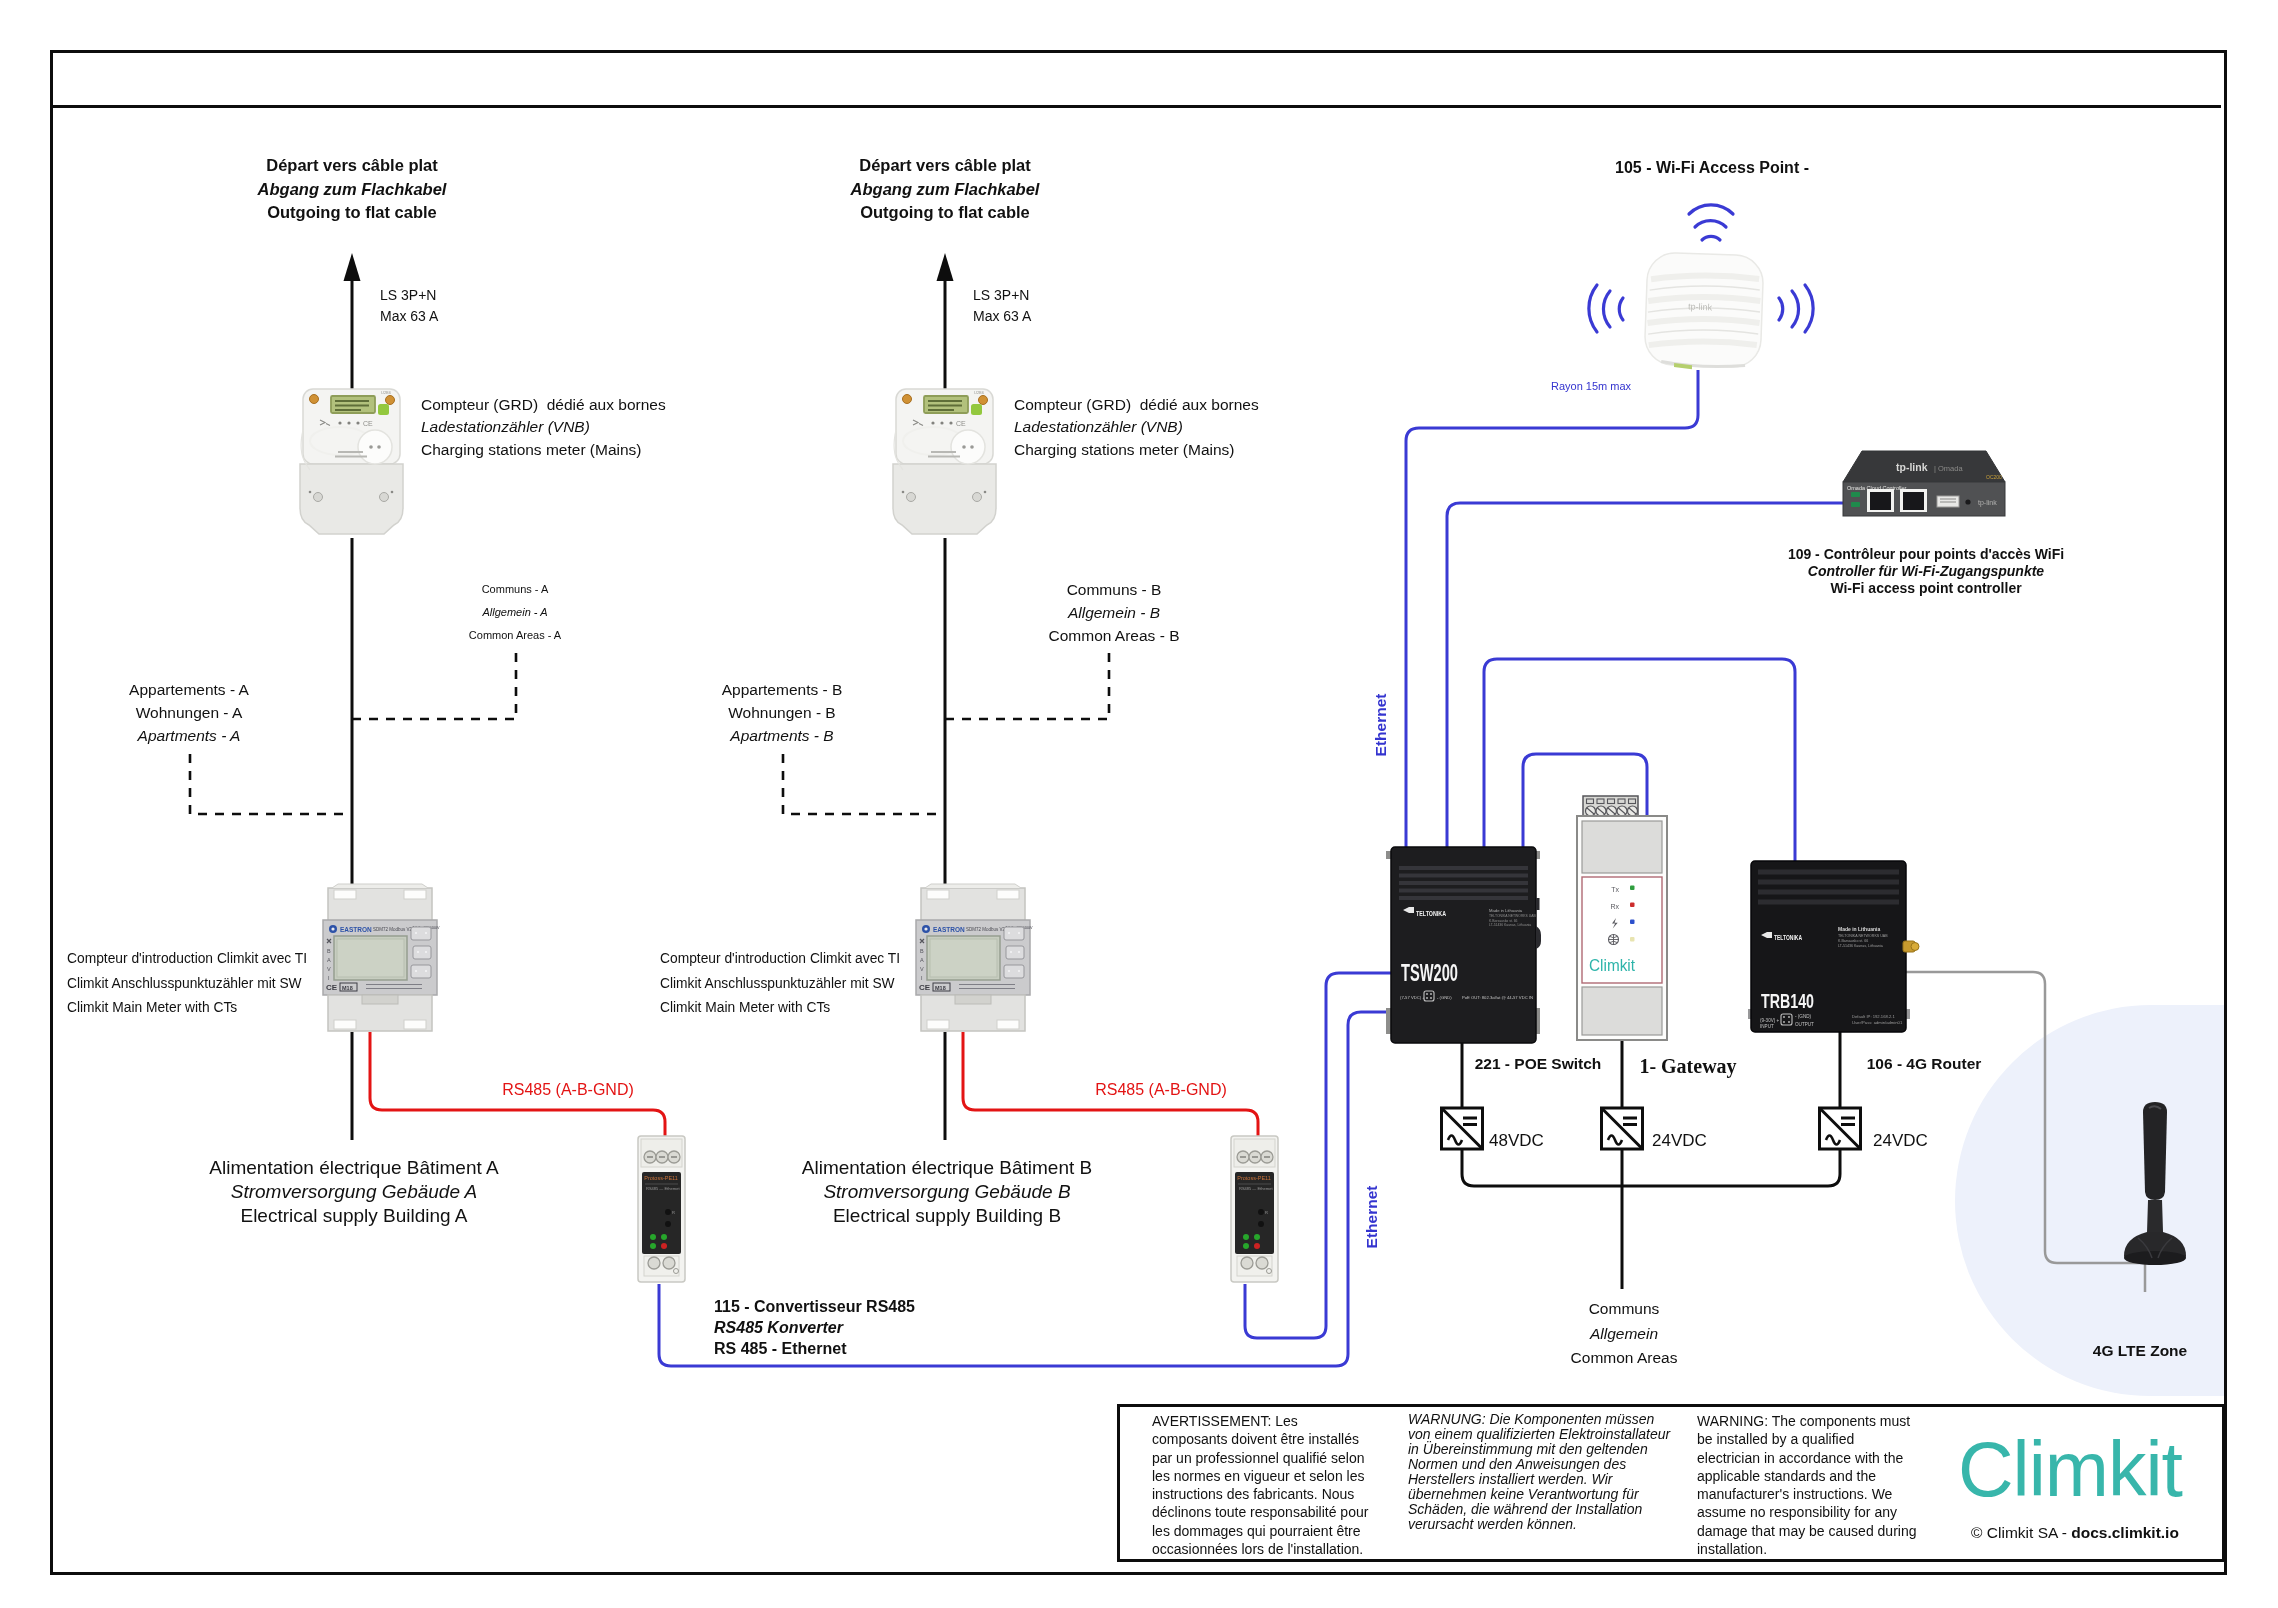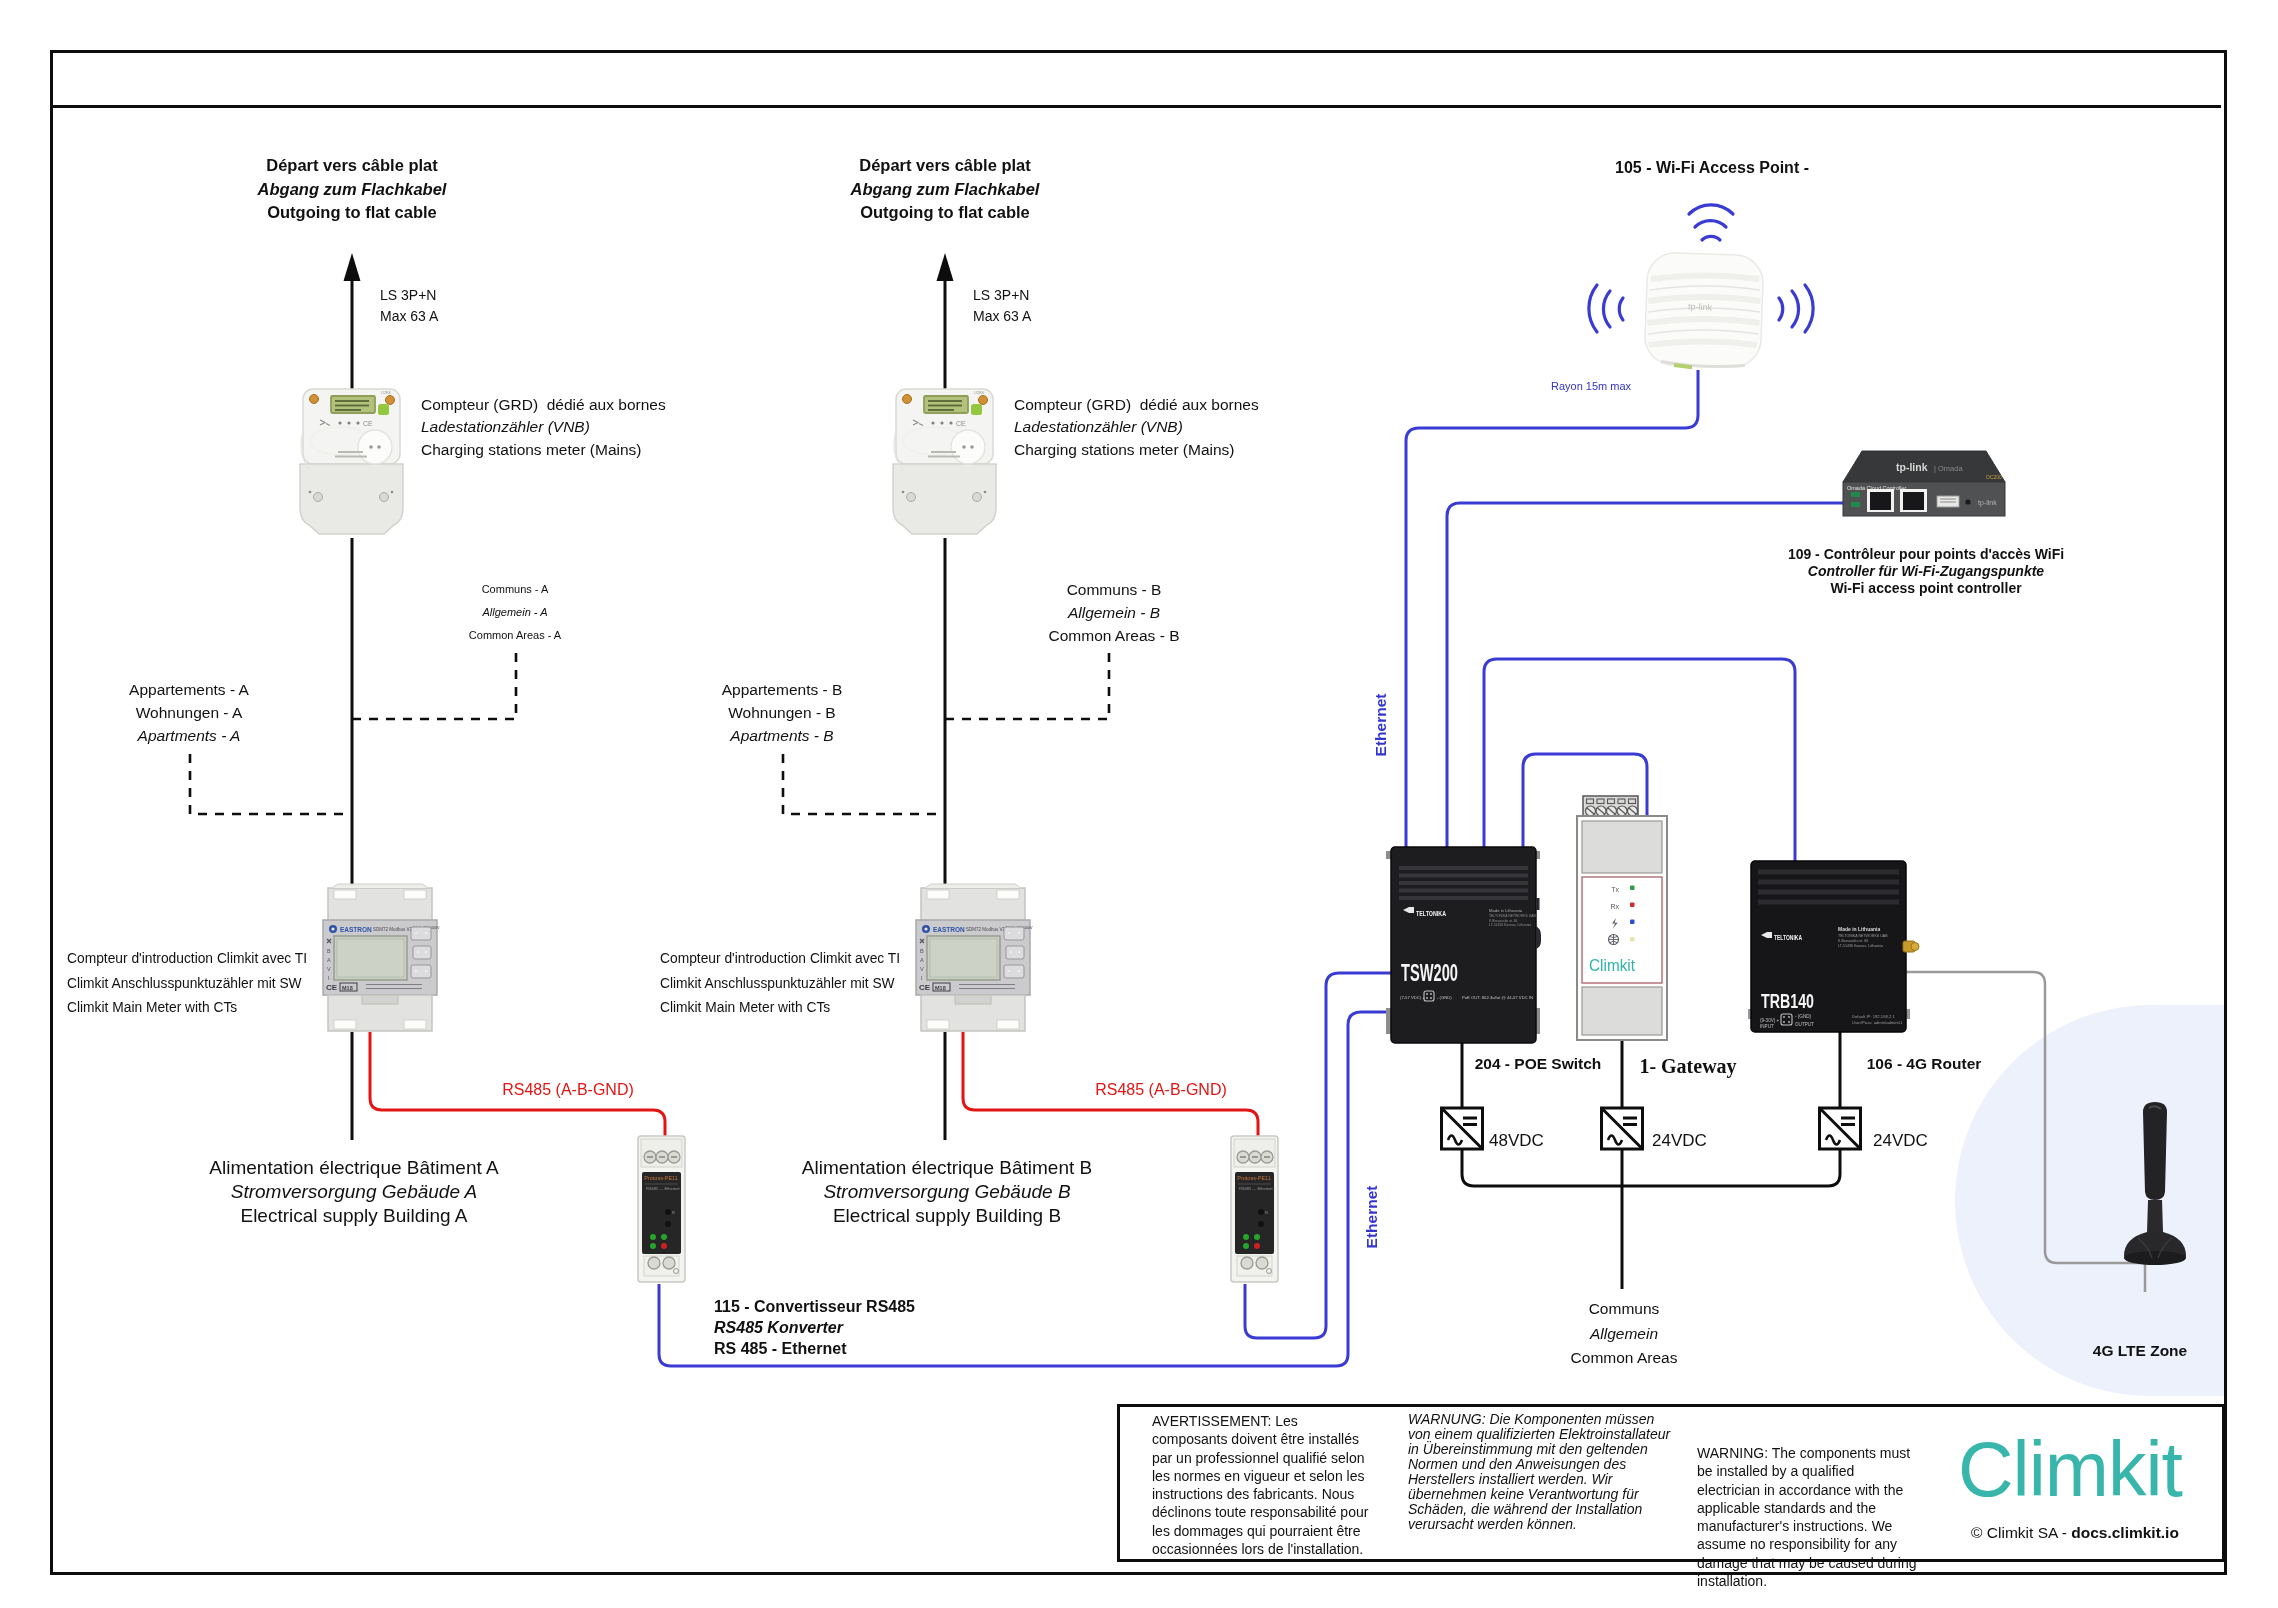--- a/index.html
+++ b/index.html
@@ -335,29 +335,29 @@
   <div class="abs ctr" style="left:947px;top:1156px;font-size:19px;line-height:24px;">Alimentation électrique Bâtiment B<br><span class="i">Stromversorgung Gebäude B</span><br>Electrical supply Building B</div>
   <div class="abs ctr red" style="left:1161px;top:1081px;font-size:16px;">RS485 (A-B-GND)</div>
 
   <div class="abs lft b" style="left:714px;top:1296px;font-size:16px;line-height:21px;">115 - Convertisseur RS485<br><span class="i">RS485 Konverter</span><br>RS 485 - Ethernet</div>
 
   <div class="abs ctr b" style="left:1712px;top:159px;font-size:16px;">105 - Wi-Fi Access Point -</div>
   <div class="abs ctr blue" style="left:1591px;top:380px;font-size:11px;text-align:right;">Rayon 15m max</div>
   <div class="abs ctr b" style="left:1926px;top:546px;font-size:14px;line-height:17px;">109 - Contrôleur pour points d'accès WiFi<br><span class="i">Controller für Wi-Fi-Zugangspunkte</span><br>Wi-Fi access point controller</div>
   <div class="abs blue b vert" style="left:1381px;top:725px;font-size:15.5px;">Ethernet</div>
   <div class="abs blue b vert" style="left:1372px;top:1217px;font-size:15.5px;">Ethernet</div>
-  <div class="abs ctr b" style="left:1538px;top:1055px;font-size:15.5px;">204 - POE Switch</div>
+  <div class="abs ctr b" style="left:1538px;top:1055px;font-size:15.5px;">221 - POE Switch</div>
   <div class="abs ctr b" style="left:1688px;top:1055px;font-size:20px;font-family:Liberation Serif, serif;">1- Gateway</div>
   <div class="abs ctr b" style="left:1924px;top:1055px;font-size:15.5px;">106 - 4G Router</div>
   <div class="abs lft" style="left:1489px;top:1131px;font-size:17px;">48VDC</div>
   <div class="abs lft" style="left:1652px;top:1131px;font-size:17px;">24VDC</div>
   <div class="abs lft" style="left:1873px;top:1131px;font-size:17px;">24VDC</div>
   <div class="abs ctr" style="left:1624px;top:1297px;font-size:15.5px;line-height:24.5px;">Communs<br><span class="i">Allgemein</span><br>Common Areas</div>
   <div class="abs ctr b" style="left:2140px;top:1342px;font-size:15.5px;">4G LTE Zone</div>
 
   <div class="abs" style="left:1117px;top:1404px;width:1108px;height:158px;border:3px solid #0d0d0d;box-sizing:border-box;"></div>
   <div class="abs lft" style="left:1152px;top:1412px;font-size:14px;line-height:18.3px;">AVERTISSEMENT: Les<br>composants doivent être installés<br>par un professionnel qualifié selon<br>les normes en vigueur et selon les<br>instructions des fabricants. Nous<br>déclinons toute responsabilité pour<br>les dommages qui pourraient être<br>occasionnées lors de l'installation.</div>
   <div class="abs lft i" style="left:1408px;top:1412px;font-size:14px;line-height:15px;">WARNUNG: Die Komponenten müssen<br>von einem qualifizierten Elektroinstallateur<br>in Übereinstimmung mit den geltenden<br>Normen und den Anweisungen des<br>Herstellers installiert werden. Wir<br>übernehmen keine Verantwortung für<br>Schäden, die während der Installation<br>verursacht werden können.</div>
-  <div class="abs lft" style="left:1697px;top:1412px;font-size:14px;line-height:18.3px;margin-top:32px;">WARNING: The components must<br>be installed by a qualified<br>electrician in accordance with the<br>applicable standards and the<br>manufacturer's instructions. We<br>assume no responsibility for any<br>damage that may be caused during<br>installation.</div>
+  <div class="abs lft" style="left:1697px;top:1412px;font-size:14px;line-height:18.3px;">WARNING: The components must<br>be installed by a qualified<br>electrician in accordance with the<br>applicable standards and the<br>manufacturer's instructions. We<br>assume no responsibility for any<br>damage that may be caused during<br>installation.</div>
 
   <div class="abs ctr" style="left:2070px;top:1425px;font-size:77px;color:#38b6ab;letter-spacing:-1px;">Climkit</div>
   <div class="abs ctr" style="left:2075px;top:1524px;font-size:15.5px;">© Climkit SA - <span class="b">docs.climkit.io</span></div>
 </div>
 
 </body></html>

